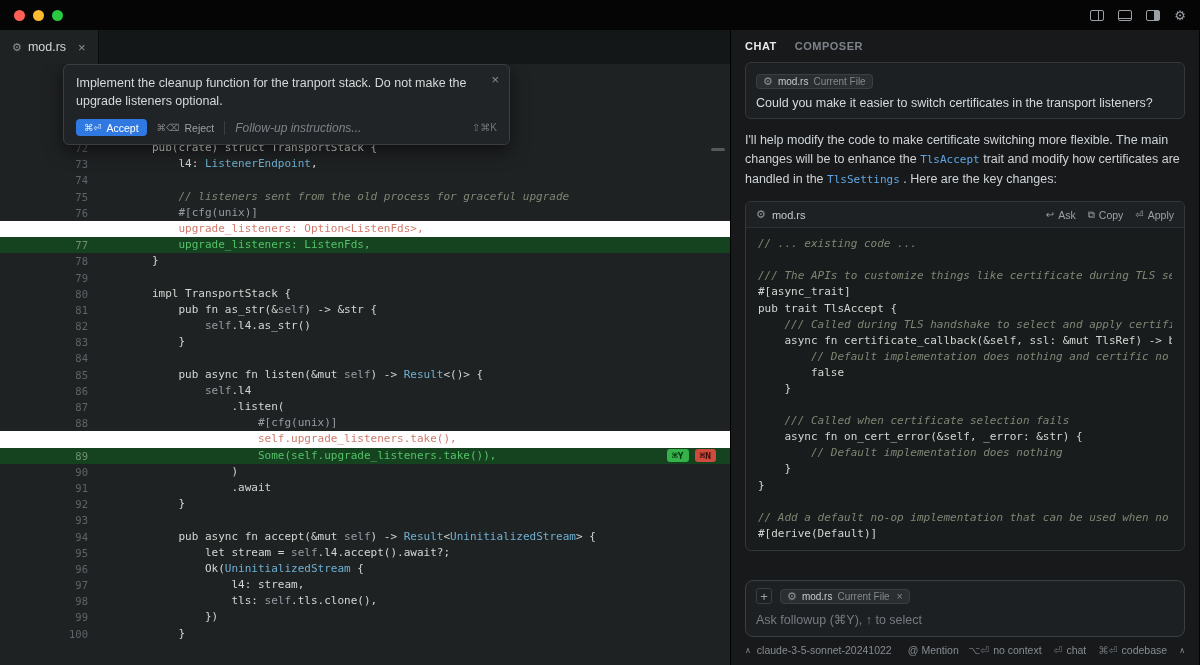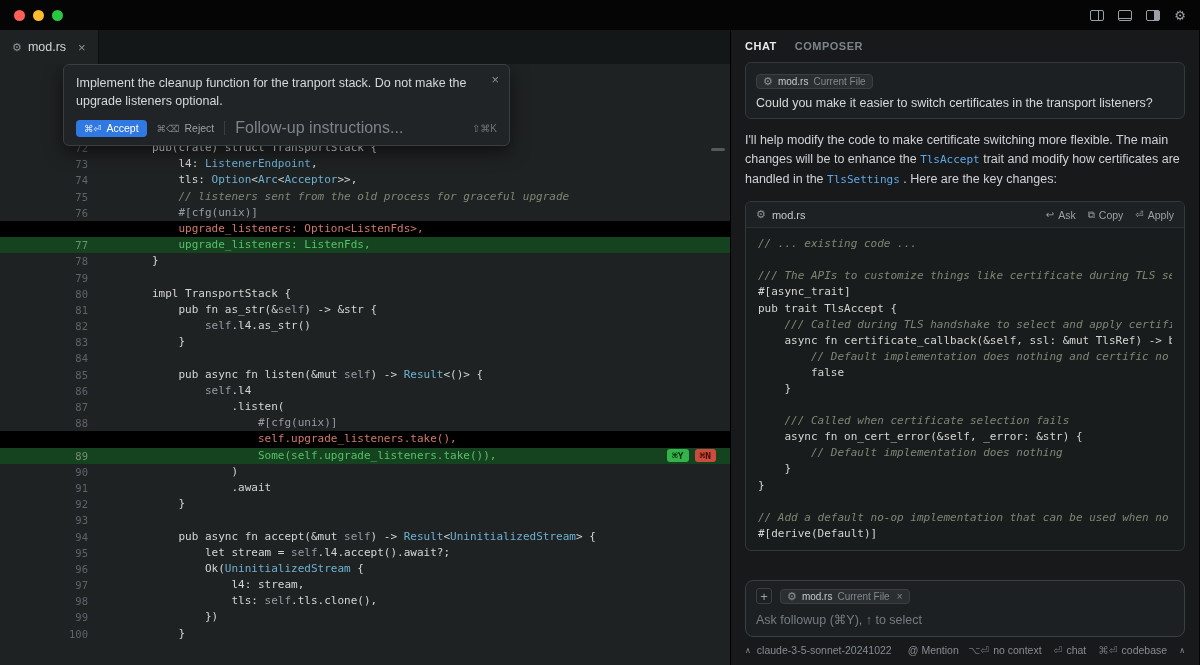--- a/index.html
+++ b/index.html
@@ -38,21 +38,21 @@
   .row { display:flex; height:16.2px; line-height:16.2px; font-family:"DejaVu Sans Mono", monospace;
          font-size:11px; position:relative;gap:34px; }
   .gut { flex:0 0 104px; padding-right:16px; text-align:right; color:#5d646a; font-size:10.5px; }
   .code { white-space:pre; padding-left:14px; }
   .s-t   { color:#d3d6d2; }
   .s-ty  { color:#6fb0d2; }
   .s-c   { color:#7f8674; font-style:italic; }
   .s-dim { color:#959ca3; }
   .s-rm  { color:#d0796b; }
   .s-ad  { color:#54c168; }
-  .row.rm { background:#000000; }
+  .row.rm { background:#ffffff; }
   .row.ad { background:#16431f; }
   .row.rm .gut { color:#7a5a55; }
   .row.ad .gut { color:#6f8f72; }
   .badges { position:absolute; right:14px; top:1.5px; display:flex; gap:6px; }
   .badge { height:13px; line-height:13px; padding:0 5px; border-radius:3px; font-size:9.5px;
            font-family:"DejaVu Sans Mono", monospace; font-weight:bold; }
   .badge-accept { background:#35b24a; color:#06300f; }
   .badge-reject { background:#cc4b3c; color:#3a0d08; }
   .hdash { position:absolute; top:84px; right:5px; width:14px; height:3px; background:#55595c; border-radius:2px; }
 
@@ -64,21 +64,21 @@
   .pclose { position:absolute; top:7px; right:10px; color:#8a8f94; font-size:13px; cursor:pointer; }
   .pactions { display:flex; align-items:center; gap:10px; margin-top:9px; }
   .accept-btn { display:flex; align-items:center; gap:5px; background:#3179e2; color:#fff;
                 border:none; border-radius:4px; padding:2.5px 8px; font-size:10.5px;
                 font-family:"Liberation Sans", sans-serif; cursor:pointer; }
   .accept-btn .kbd { opacity:.85; font-size:9.5px; }
   .reject-btn { display:flex; align-items:center; gap:5px; background:none; border:none;
                 color:#9aa0a6; font-size:10.5px; font-family:"Liberation Sans", sans-serif; cursor:pointer; }
   .reject-btn .kbd { font-size:9.5px; color:#7d838a; }
   .vdiv { width:1px; height:14px; background:#3a3e41; }
-  .followup { color:#7d838a; font-size:16px; }
+  .followup { color:#7d838a; font-size:12px;font-style:italic; }
   .fshort { margin-left:auto; color:#6f757b; font-size:10px; }
 
   
   .chat-tabs { height:32px; display:flex; align-items:center; gap:18px; flex:none; }
   .ctab { font-size:11px; font-weight:bold; letter-spacing:.5px; color:#7d838a; cursor:pointer; }
   .ctab.active { color:#e8eaec; }
   .chat-scroll { flex:1; min-height:0; overflow:hidden; display:flex; flex-direction:column; gap:12px; }
 
   .user-box { border:1px solid #33383b; background:#1d2022; border-radius:6px; padding:8px 10px; flex:none; }
   .pill { display:inline-flex; align-items:center; gap:5px; background:#2a2e30; border:1px solid #3a3f42;
@@ -170,21 +170,20 @@
             <div class="row">
               <div class="gut">72</div>
               <div class="code"><span class="s-t">pub(crate) struct TransportStack {</span></div>
             </div>
             <div class="row">
               <div class="gut">73</div>
               <div class="code"><span class="s-t">    l4: </span><span class="s-ty">ListenerEndpoint</span><span class="s-t">,</span></div>
             </div>
             <div class="row">
               <div class="gut">74</div>
-              <div class="code"><span class="s-t">    tls: </span><span class="s-ty">Option</span><span class="s-t">&lt;</span><span class="s-ty">Arc</span><span class="s-t">&lt;</span><span class="s-ty">Acceptor</span><span class="s-t">&gt;&gt;,</span></div>
             </div>
             <div class="row">
               <div class="gut">75</div>
               <div class="code"><span class="s-c">    // listeners sent from the old process for graceful upgrade</span></div>
             </div>
             <div class="row">
               <div class="gut">76</div>
               <div class="code"><span class="s-dim">    #[cfg(unix)]</span></div>
             </div>
             <div class="row rm">

